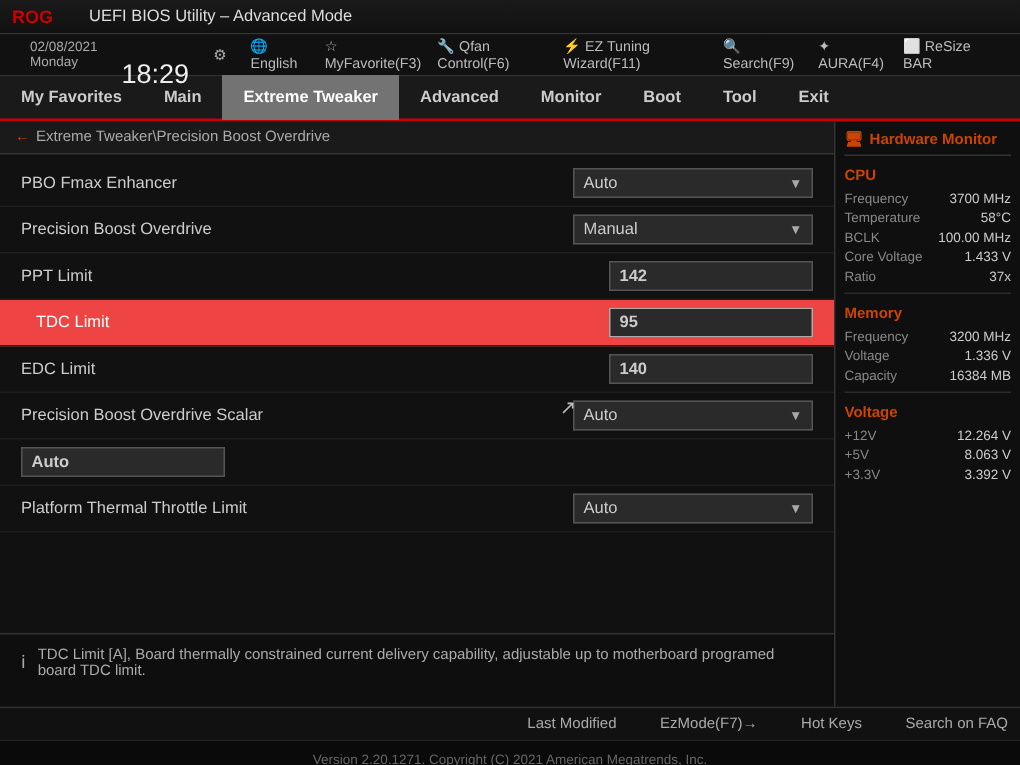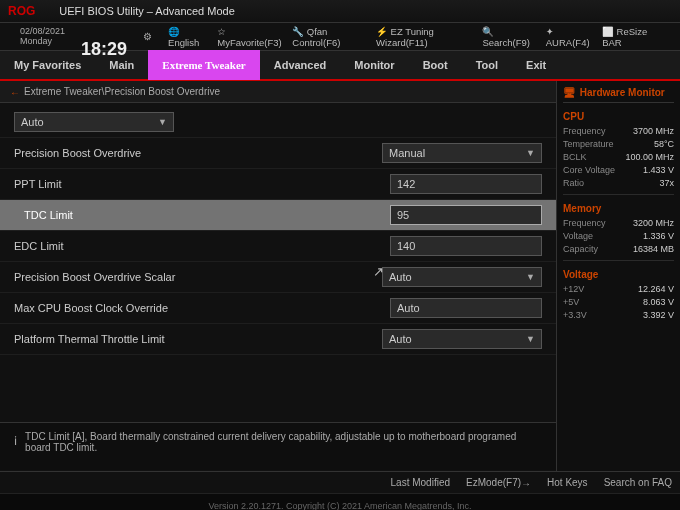--- a/index.html
+++ b/index.html
@@ -70,24 +70,23 @@
       padding: 6px 14px;
       color: #ccc;
       cursor: pointer;
       font-size: 11px;
       height: 30px;
       display: flex;
       align-items: center;
       font-weight: bold;
     }
     .nav-item.active {
-      background: #d946ef;
+      background: #737373;
       color: #fff;
       font-weight: bold;
-      font-family: Liberation Serif, serif;
     }
 
     
     .content-area {
       display: flex;
       height: 390px;
     }
 
     
     .main-panel {
@@ -113,21 +112,21 @@
     }
 
     .setting-row {
       display: flex;
       align-items: center;
       padding: 5px 14px;
       border-bottom: 1px solid #1e1e1e;
       min-height: 28px;
     }
     .setting-row.highlighted {
-      background: #737373;
+      background: #ef4444;
       padding-left: 24px;
     }
     .setting-label {
       flex: 1;
       color: #ccc;
       font-size: 11px;
     }
 
     .dropdown-box {
       width: 160px;
@@ -137,26 +136,27 @@
       color: #ccc;
       font-size: 11px;
       display: flex;
       align-items: center;
       justify-content: space-between;
       cursor: pointer;
     }
     .dropdown-box .arrow { color: #aaa; font-size: 9px; }
 
     .text-box {
-      width: 152px;
+      width: 136px;
       background: #2a2a2a;
       border: 1px solid #555;
       padding: 3px 6px;
       color: #ccc;
       font-size: 11px;
+      font-weight: bold;
     }
 
     .text-box.highlighted-input {
       background: #2a2a2a;
       border: 1px solid #aaa;
     }
 
     
     .info-bar {
       background: #0e0e0e;
@@ -215,21 +215,21 @@
     }
 
     
     .status-bar {
       background: #111;
       height: 22px;
       display: flex;
       align-items: center;
       justify-content: flex-end;
       padding: 0 8px;
-      gap: 16px;
+      gap: 29px;
       border-top: 1px solid #333;
       font-size: 10px;
       color: #aaa;
     }
     .status-item { display: flex; align-items: center; gap: 3px; cursor: pointer; }
 
     
     .footer {
       background: #0a0a0a;
       height: 18px;
@@ -246,21 +246,21 @@
 
 <div class="title-bar">
   <span class="rog-logo">ROG</span>
   <span class="title-text">UEFI BIOS Utility – Advanced Mode</span>
 </div>
 
 <div class="top-bar">
   <div class="datetime">
     <span class="date-text">02/08/2021<br>Monday</span>
   </div>
-  <span style="font-size:18px;color:#eee;font-weight:bold;margin-top:26px;">18:29</span>
+  <span style="font-size:18px;color:#eee;font-weight:normal;margin-top:26px;">18:29</span>
   <span class="gear-icon">⚙</span>
   <div class="top-nav-items">
     <span class="top-nav-item">🌐 English</span>
     <span class="top-nav-item">☆ MyFavorite(F3)</span>
     <span class="top-nav-item">🔧 Qfan Control(F6)</span>
     <span class="top-nav-item">⚡ EZ Tuning Wizard(F11)</span>
     <span class="top-nav-item">🔍 Search(F9)</span>
     <span class="top-nav-item">✦ AURA(F4)</span>
     <span class="top-nav-item">⬜ ReSize BAR</span>
   </div>
@@ -282,20 +282,21 @@
   <div class="main-panel">
 
     <div class="breadcrumb">
       <span style="color:#cc4400;cursor:pointer;">←</span>
       <span>Extreme Tweaker\Precision Boost Overdrive</span>
     </div>
 
     <div class="settings-list">
 
       <div class="setting-row">
+        <span class="setting-label">PBO Fmax Enhancer</span>
         <div class="dropdown-box">
           <span>Auto</span>
           <span class="arrow">▼</span>
         </div>
       </div>
 
       <div class="setting-row">
         <span class="setting-label">Precision Boost Overdrive</span>
         <div class="dropdown-box">
           <span>Manual</span>
@@ -322,21 +323,20 @@
         <span class="setting-label">Precision Boost Overdrive Scalar</span>
         <div class="dropdown-box">
           <span>Auto</span>
           <span class="arrow">▼</span>
         </div>
 
         <span style="position:absolute;right:172px;top:2px;font-size:13px;color:#bbb;pointer-events:none;">↗</span>
       </div>
 
       <div class="setting-row">
-        <span class="setting-label">Max CPU Boost Clock Override</span>
         <div class="text-box">Auto</div>
       </div>
 
       <div class="setting-row">
         <span class="setting-label">Platform Thermal Throttle Limit</span>
         <div class="dropdown-box">
           <span>Auto</span>
           <span class="arrow">▼</span>
         </div>
       </div>

